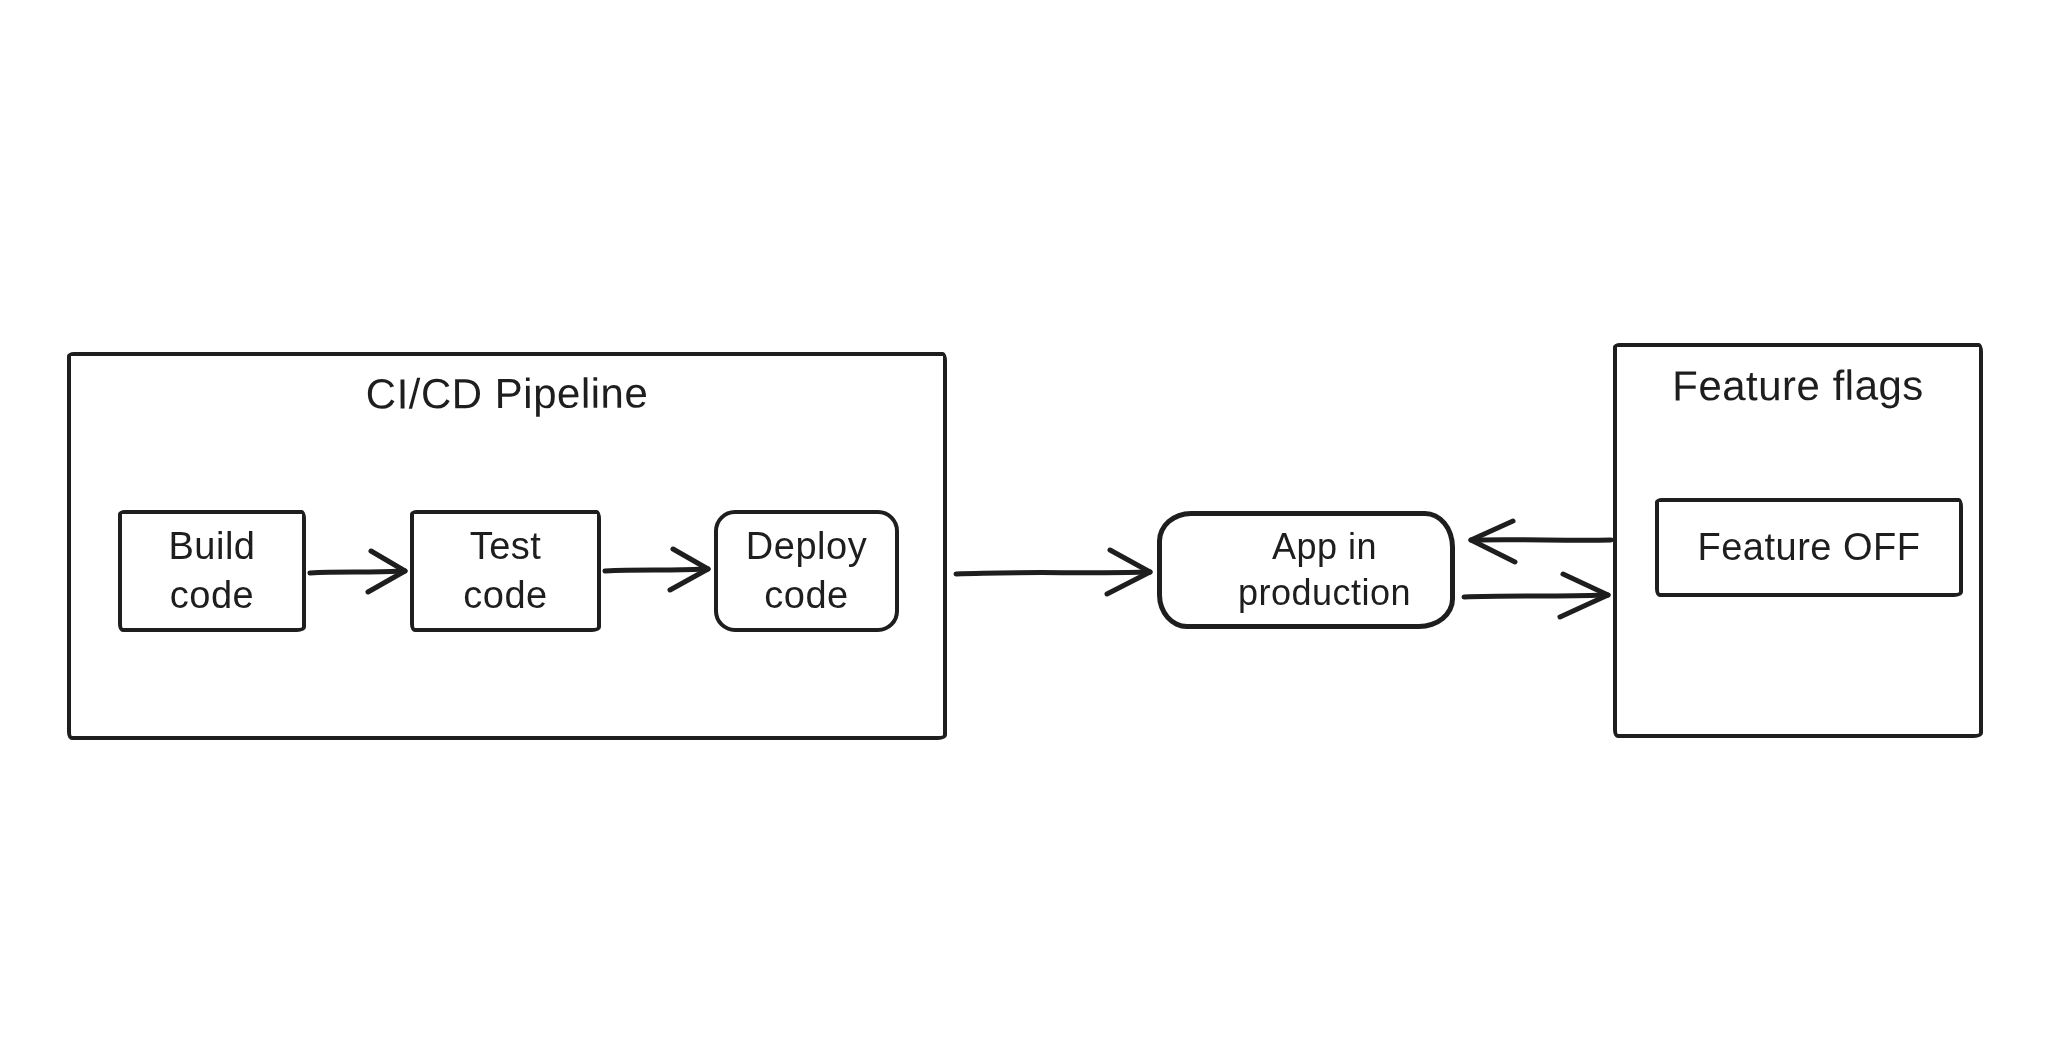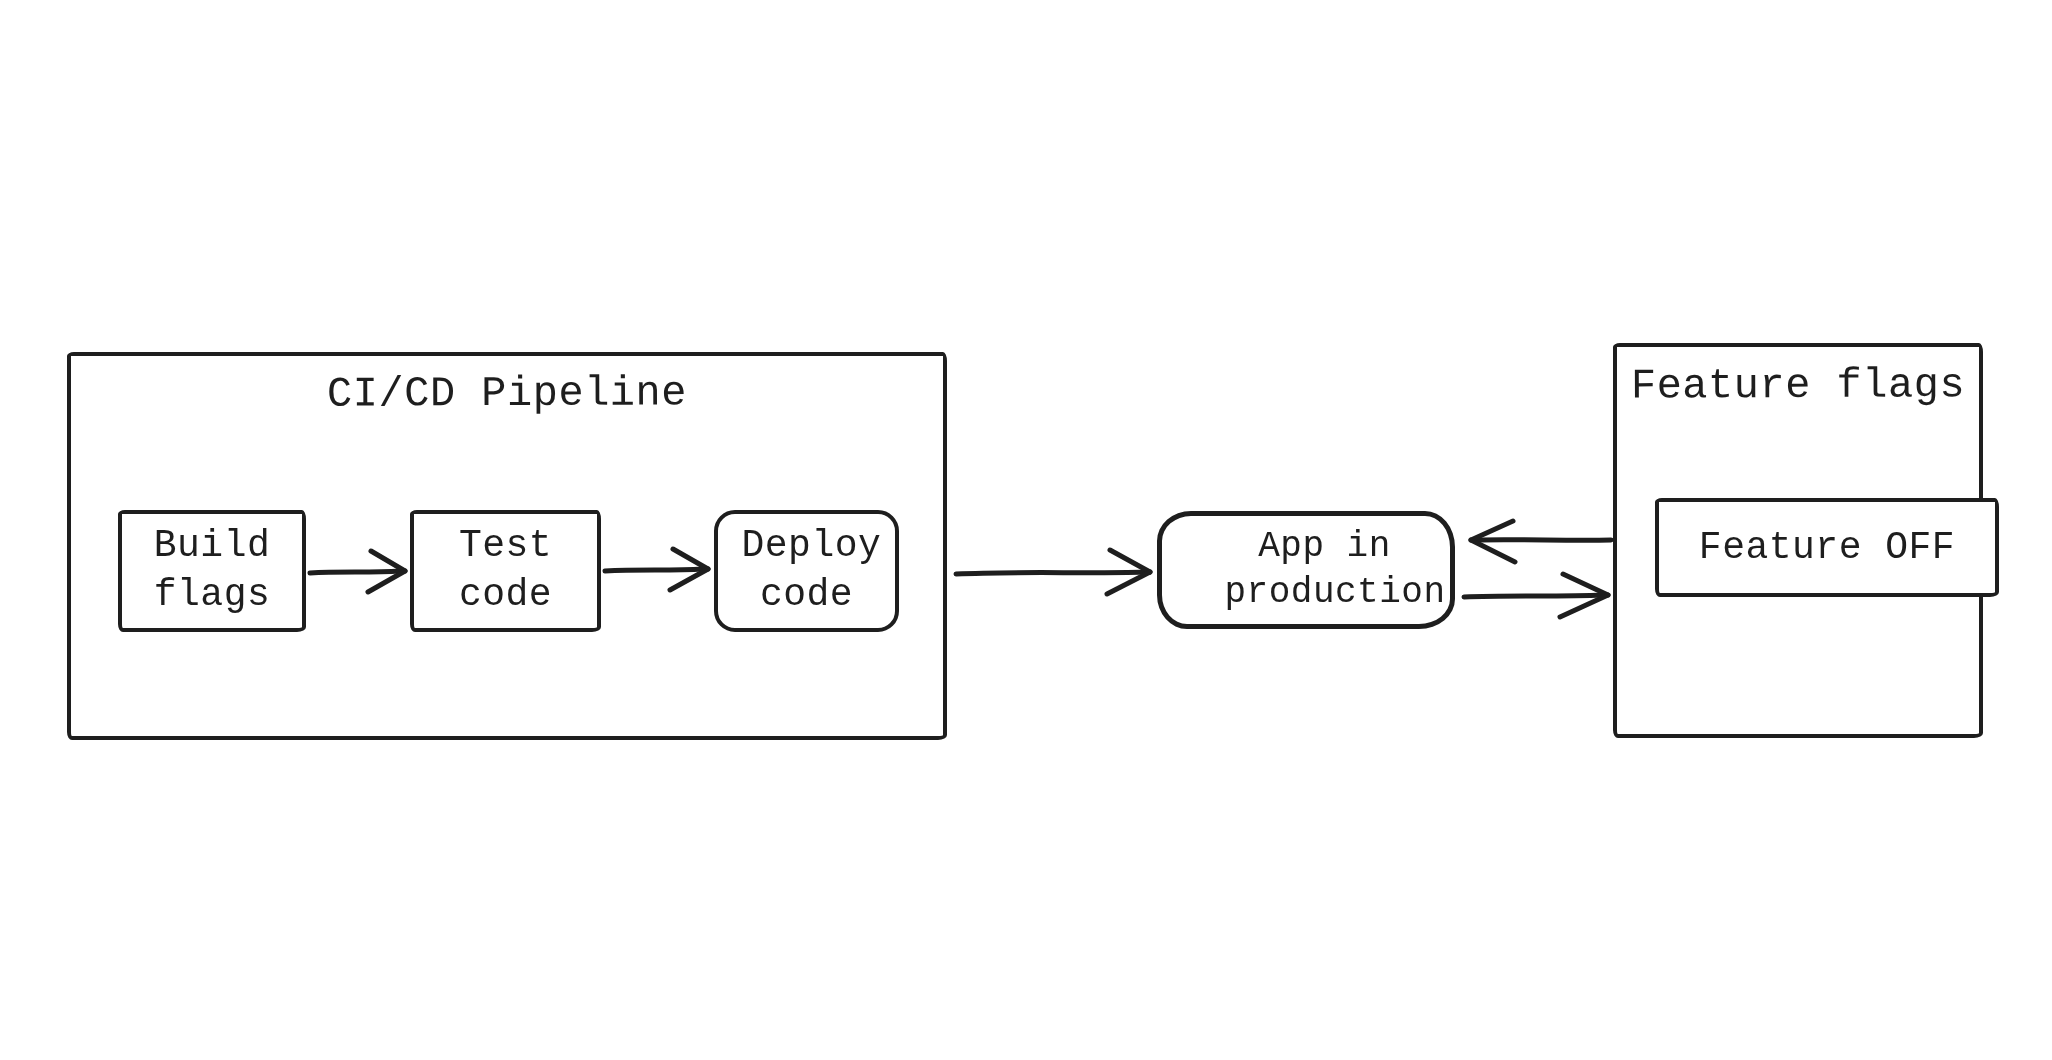--- a/index.html
+++ b/index.html
@@ -4,21 +4,21 @@
 <style>
   :root{
     --ink:#1e1e1e;
     --bg:#ffffff;
   }
   html,body{margin:0;padding:0;background:var(--bg);}
   #canvas{
     position:relative;
     width:2052px;height:1060px;
     background:var(--bg);
-    font-family:Liberation Mono, monospace;
+    font-family:Liberation Sans, sans-serif;
     color:var(--ink);
     overflow:hidden;
   }
   
   .sketch-box{
     position:absolute;
     border:4px solid var(--ink);
     background:var(--bg);
     box-sizing:border-box;
     border-radius:7px 4px 9px 5px / 4px 9px 5px 8px;
@@ -63,39 +63,39 @@
 </style>
 </head>
 <body>
 
 <div id="canvas">
 
   <div class="sketch-box container-box" style="left:67px;top:352px;width:880px;height:388px;"></div>
   <div class="title" style="left:67px;top:370px;width:880px;">CI/CD Pipeline</div>
 
   <div class="sketch-box step" style="left:118px;top:510px;width:188px;height:122px;">
-    <span class="lbl">Build flags</span>
+    <span class="lbl">Build code</span>
   </div>
 
   <div class="sketch-box step" style="left:410px;top:510px;width:191px;height:122px;">
     <span class="lbl">Test code</span>
   </div>
 
   <div class="sketch-box step" style="left:714px;top:510px;width:185px;height:122px;border-radius:21px;">
     <span class="lbl">Deploy code</span>
   </div>
 
   <div class="sketch-box step rounded-node" style="left:1157px;top:511px;width:298px;height:118px;padding-left:37px;">
     <span class="lbl" style="font-size:36px;">App in production</span>
   </div>
 
   <div class="sketch-box container-box" style="left:1613px;top:343px;width:370px;height:395px;"></div>
   <div class="title" style="left:1613px;top:362px;width:370px;">Feature flags</div>
 
-  <div class="sketch-box flag-item" style="left:1655px;top:498px;width:344px;height:99px;">
+  <div class="sketch-box flag-item" style="left:1655px;top:498px;width:308px;height:99px;">
     <span>Feature OFF</span>
   </div>
 
 
   <svg id="arrow-layer" width="2052" height="1060" viewBox="0 0 2052 1060">
 
     <g>
       <path d="M 310 573 C 340 571, 370 573, 400 571"></path>
       <path d="M 371 551 L 405 571"></path>
       <path d="M 368 592 L 405 571"></path>

